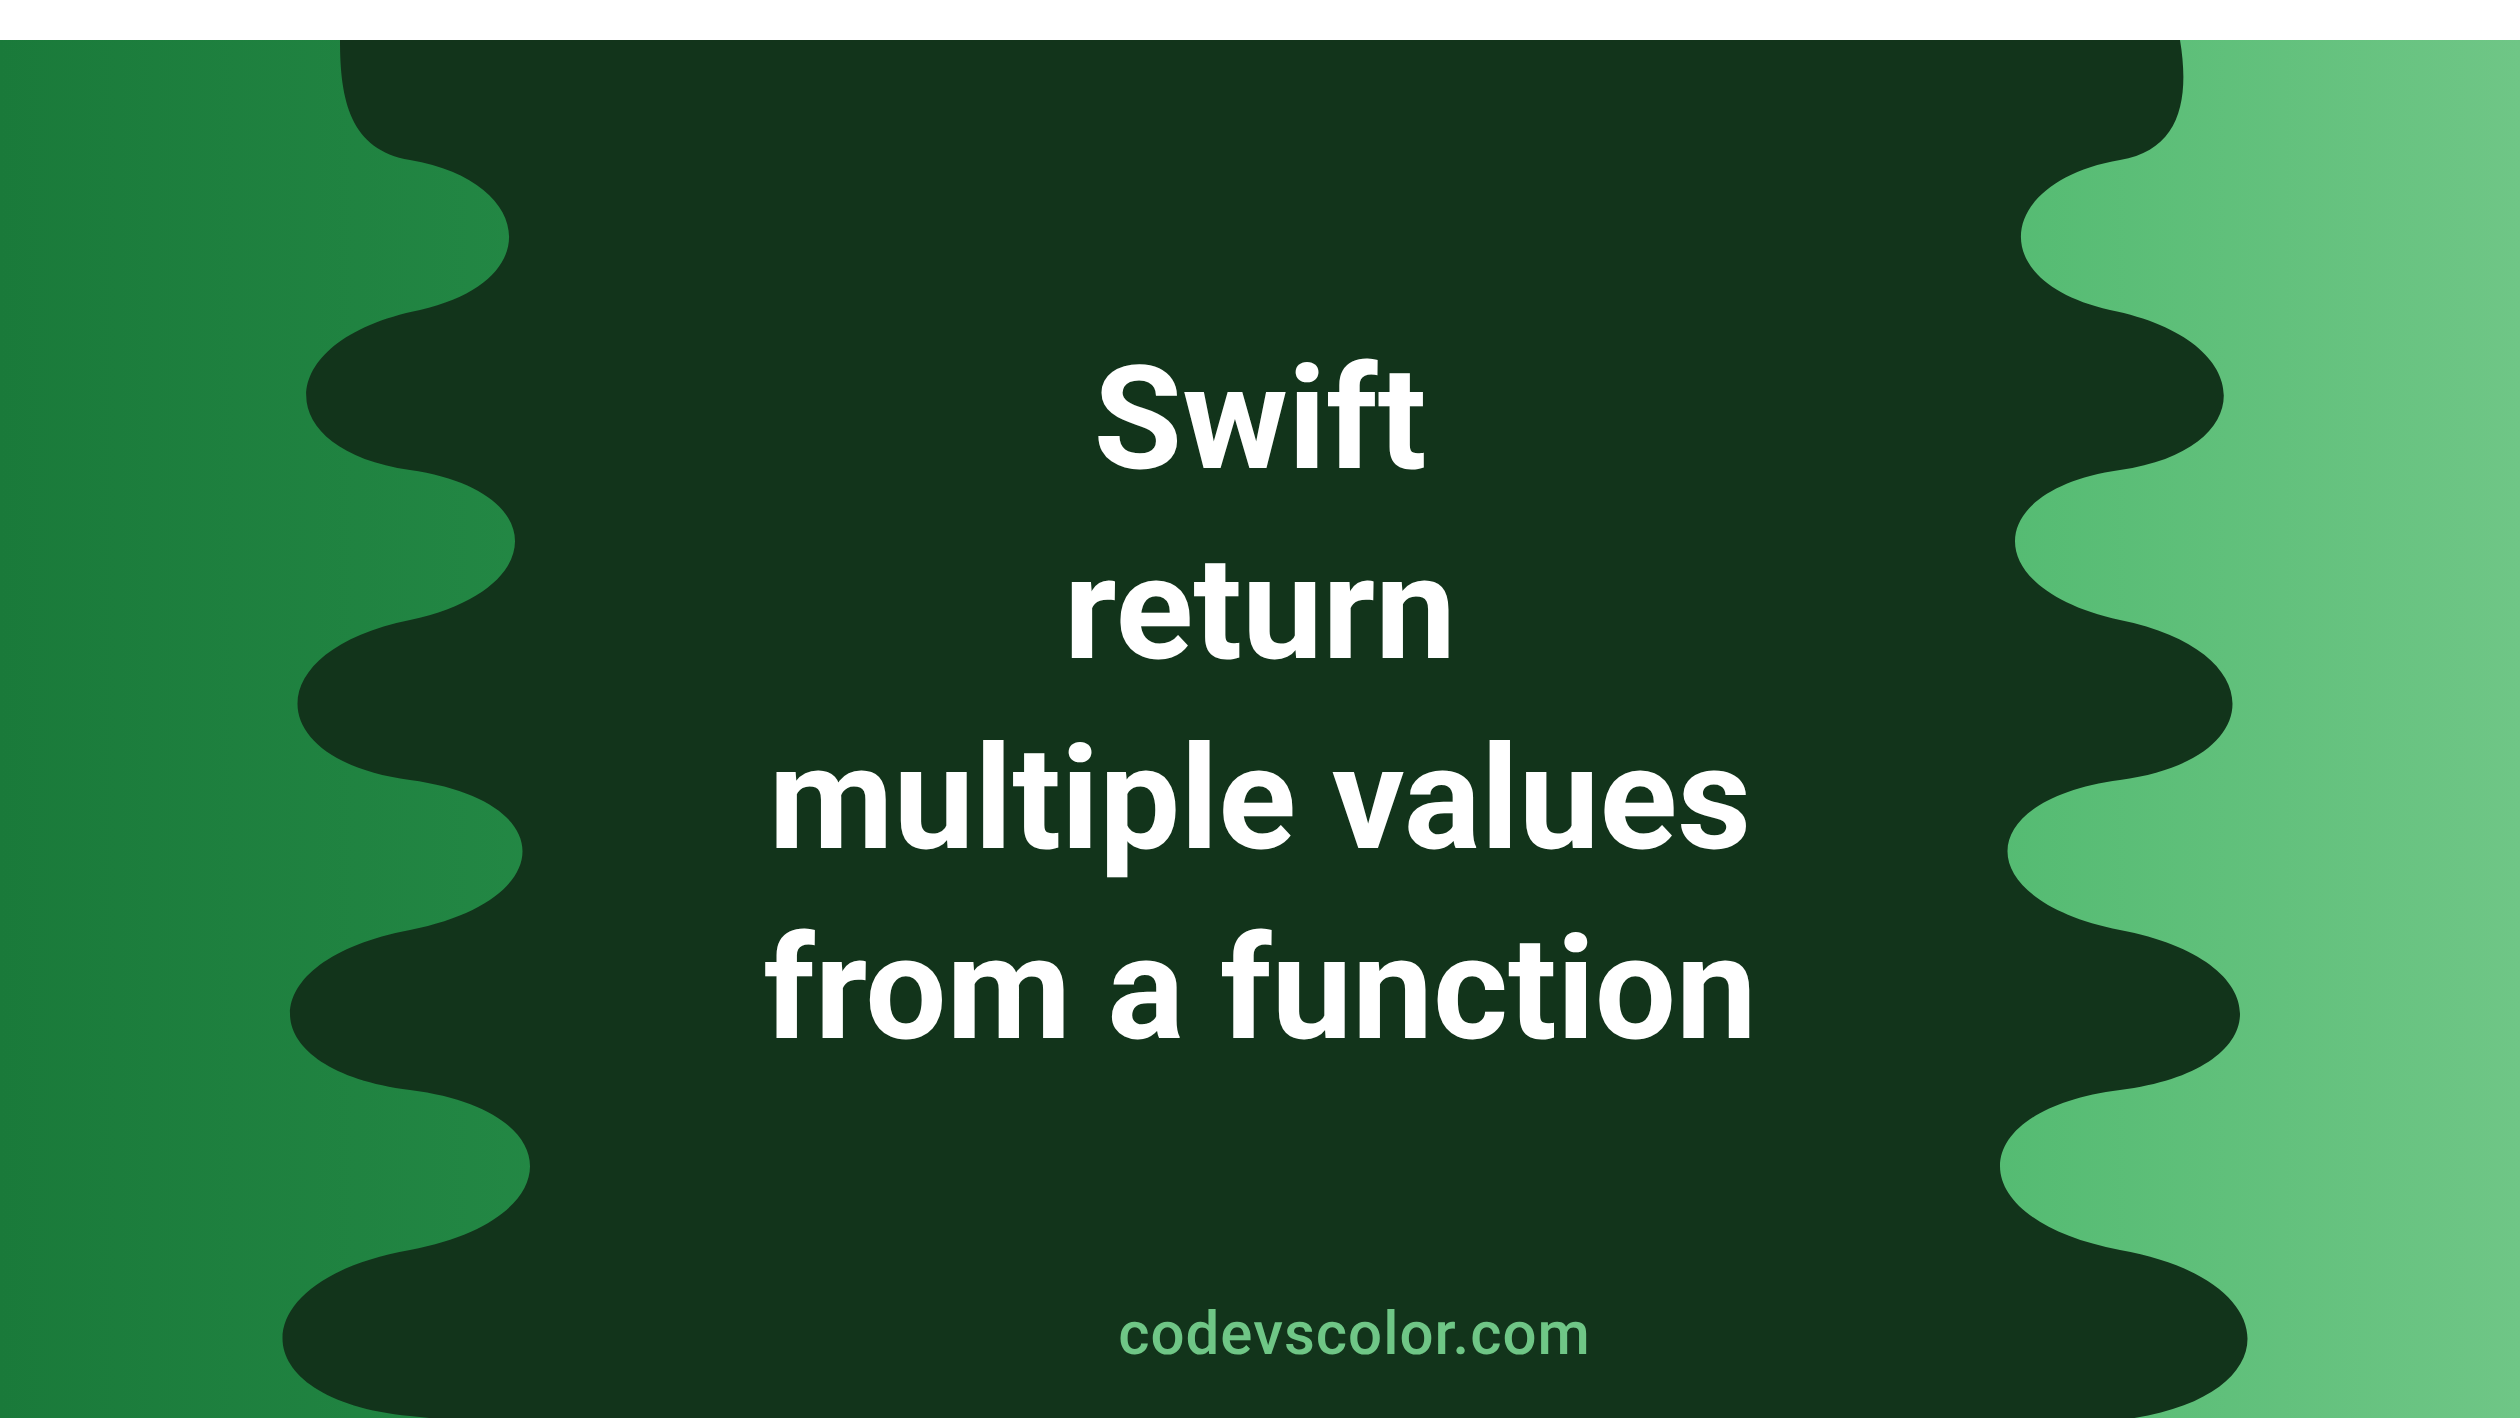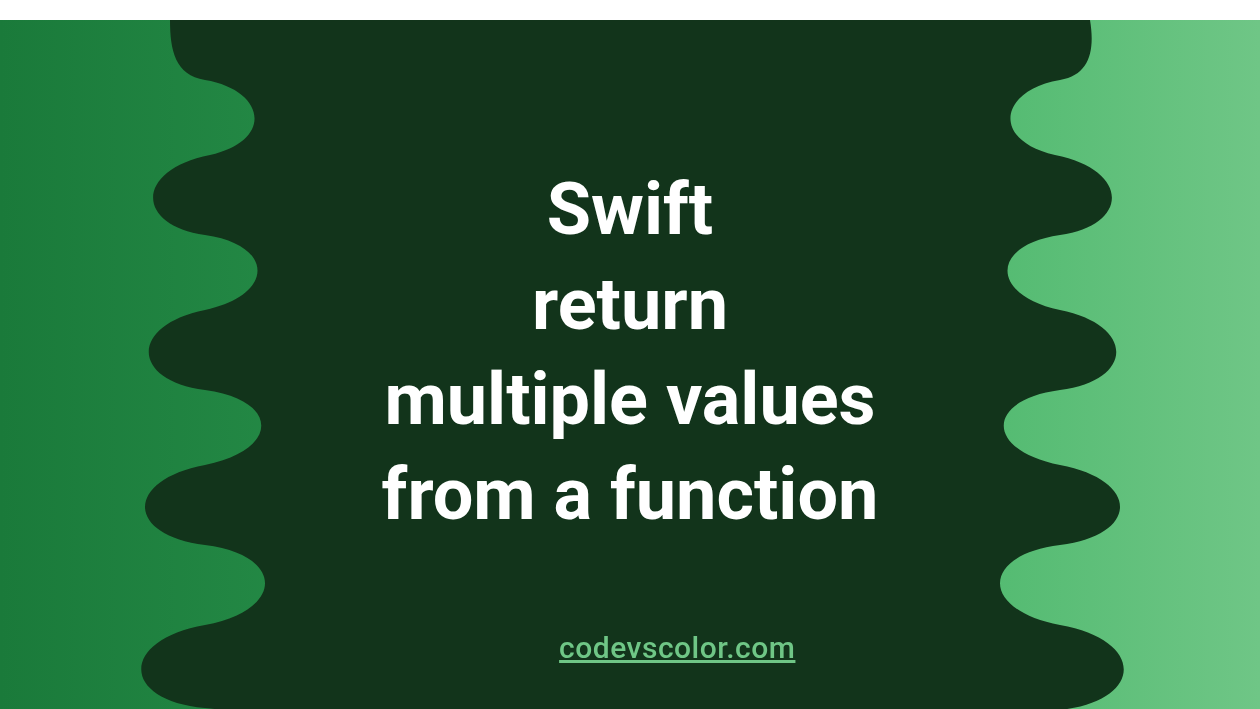--- a/index.html
+++ b/index.html
@@ -27,29 +27,28 @@
     color: #ffffff;
     font-family: -apple-system, BlinkMacSystemFont, "Segoe UI", Roboto, "Helvetica Neue", Arial, sans-serif;
     font-weight: 700;
     font-size: 72px;
     line-height: 1.32;
     text-align: center;
     white-space: pre-line;
   }
   .attribution {
     position: absolute;
-    bottom: 64px;
+    bottom: 44px;
     left: 50%;
     transform: translateX(-30%);
     color: #6fc686;
     font-family: -apple-system, BlinkMacSystemFont, "Segoe UI", Roboto, "Helvetica Neue", Arial, sans-serif;
     font-weight: 500;
     font-size: 30px;
     letter-spacing: 0.5px;
-    text-decoration: underline;
   }
 </style>
 </head>
 <body>
 
 <div class="canvas">
 
   <svg class="blob" viewBox="0 0 1260 709" preserveAspectRatio="none">
     <path fill="#12341b" d="
       M 170 0

